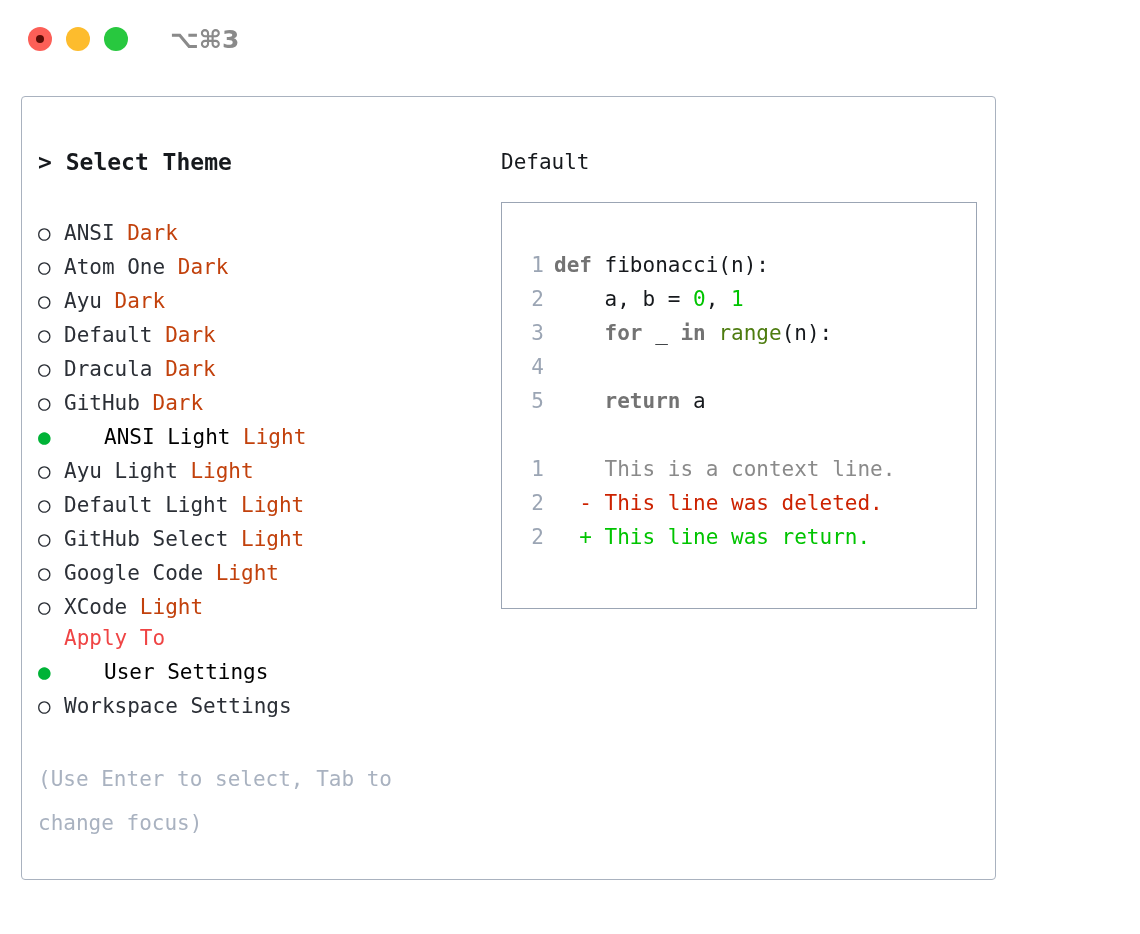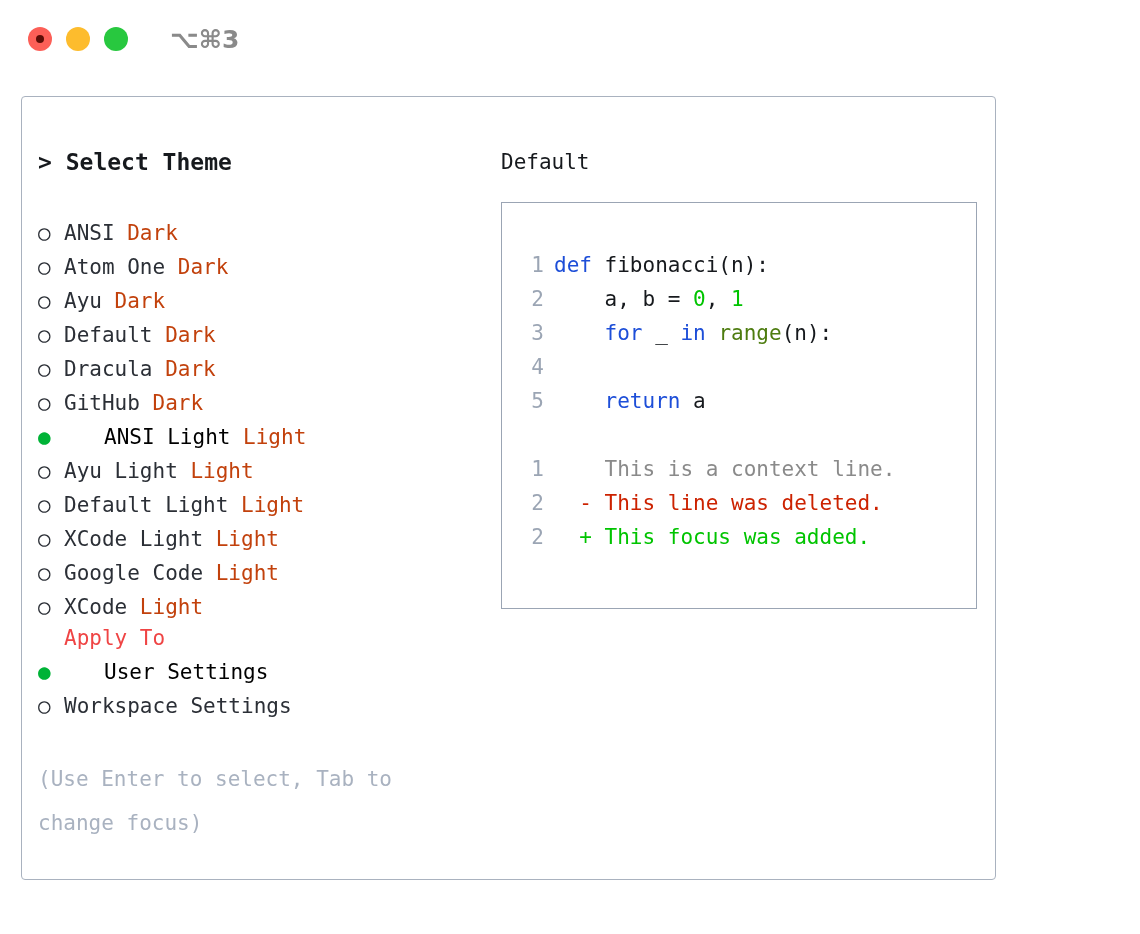--- a/index.html
+++ b/index.html
@@ -174,21 +174,21 @@
   .lnum {
     display: inline-block;
     width: 30px;
     flex: 0 0 30px;
     text-align: right;
     color: #9BA5B4;
     margin-right: 10px;
   }
   .blank-line { height: 34px; }
 
-  .tok-kw   { color: #1d4ed8; }
+  .tok-kw   { color: #737373; font-weight: bold; }
   .tok-fn   { color: #4d7c0f; }
   .tok-num  { color: #00C400; }
   .tok-pln  { color: #16191D; }
   .tok-ctx  { color: #8A8A8A; }
   .tok-del  { color: #CC2200; }
   .tok-add  { color: #00C400; }
 </style>
 </head>
 <body>
 
@@ -212,21 +212,21 @@
       <div class="theme-list" id="theme-list">
           <div class="row"><span class="bullet">○</span><span class="name">ANSI</span><span class="kind"> Dark</span></div>
           <div class="row"><span class="bullet">○</span><span class="name">Atom One</span><span class="kind"> Dark</span></div>
           <div class="row"><span class="bullet">○</span><span class="name">Ayu</span><span class="kind"> Dark</span></div>
           <div class="row"><span class="bullet">○</span><span class="name">Default</span><span class="kind"> Dark</span></div>
           <div class="row"><span class="bullet">○</span><span class="name">Dracula</span><span class="kind"> Dark</span></div>
           <div class="row"><span class="bullet">○</span><span class="name">GitHub</span><span class="kind"> Dark</span></div>
           <div class="row selected"><span class="bullet sel">●</span><span class="name">ANSI Light</span><span class="kind"> Light</span></div>
           <div class="row"><span class="bullet">○</span><span class="name">Ayu Light</span><span class="kind"> Light</span></div>
           <div class="row"><span class="bullet">○</span><span class="name">Default Light</span><span class="kind"> Light</span></div>
-          <div class="row"><span class="bullet">○</span><span class="name">XCode Light</span><span class="kind"> Light</span></div>
+          <div class="row"><span class="bullet">○</span><span class="name">GitHub Select</span><span class="kind"> Light</span></div>
           <div class="row"><span class="bullet">○</span><span class="name">Google Code</span><span class="kind"> Light</span></div>
           <div class="row"><span class="bullet">○</span><span class="name">XCode</span><span class="kind"> Light</span></div>
         </div>
 
       <div class="spacer-row"></div>
 
       <div class="apply-heading">Apply To</div>
 
       <div class="theme-list" id="apply-list">
           <div class="row selected"><span class="bullet sel">●</span><span class="name">User Settings</span></div>
@@ -242,19 +242,19 @@
       <div class="preview-box">
         <div class="code-area" id="code-area">
             <div class="cline"><span class="lnum">1</span><span class="tok-kw">def </span><span class="tok-pln">fibonacci(n):</span></div>
             <div class="cline"><span class="lnum">2</span><span class="tok-pln">    a, b = </span><span class="tok-num">0</span><span class="tok-pln">, </span><span class="tok-num">1</span></div>
             <div class="cline"><span class="lnum">3</span><span class="tok-pln">    </span><span class="tok-kw">for</span><span class="tok-pln"> _ </span><span class="tok-kw">in</span><span class="tok-pln"> </span><span class="tok-fn">range</span><span class="tok-pln">(n):</span></div>
             <div class="cline"><span class="lnum">4</span></div>
             <div class="cline"><span class="lnum">5</span><span class="tok-pln">    </span><span class="tok-kw">return</span><span class="tok-pln"> a</span></div>
             <div class="blank-line"></div>
             <div class="cline"><span class="lnum">1</span><span class="tok-ctx">    This is a context line.</span></div>
             <div class="cline"><span class="lnum">2</span><span class="tok-del">  - This line was deleted.</span></div>
-            <div class="cline"><span class="lnum">2</span><span class="tok-add">  + This focus was added.</span></div>
+            <div class="cline"><span class="lnum">2</span><span class="tok-add">  + This line was return.</span></div>
           </div>
       </div>
     </div>
 
   </div>
 </div>
 
 </body></html>

